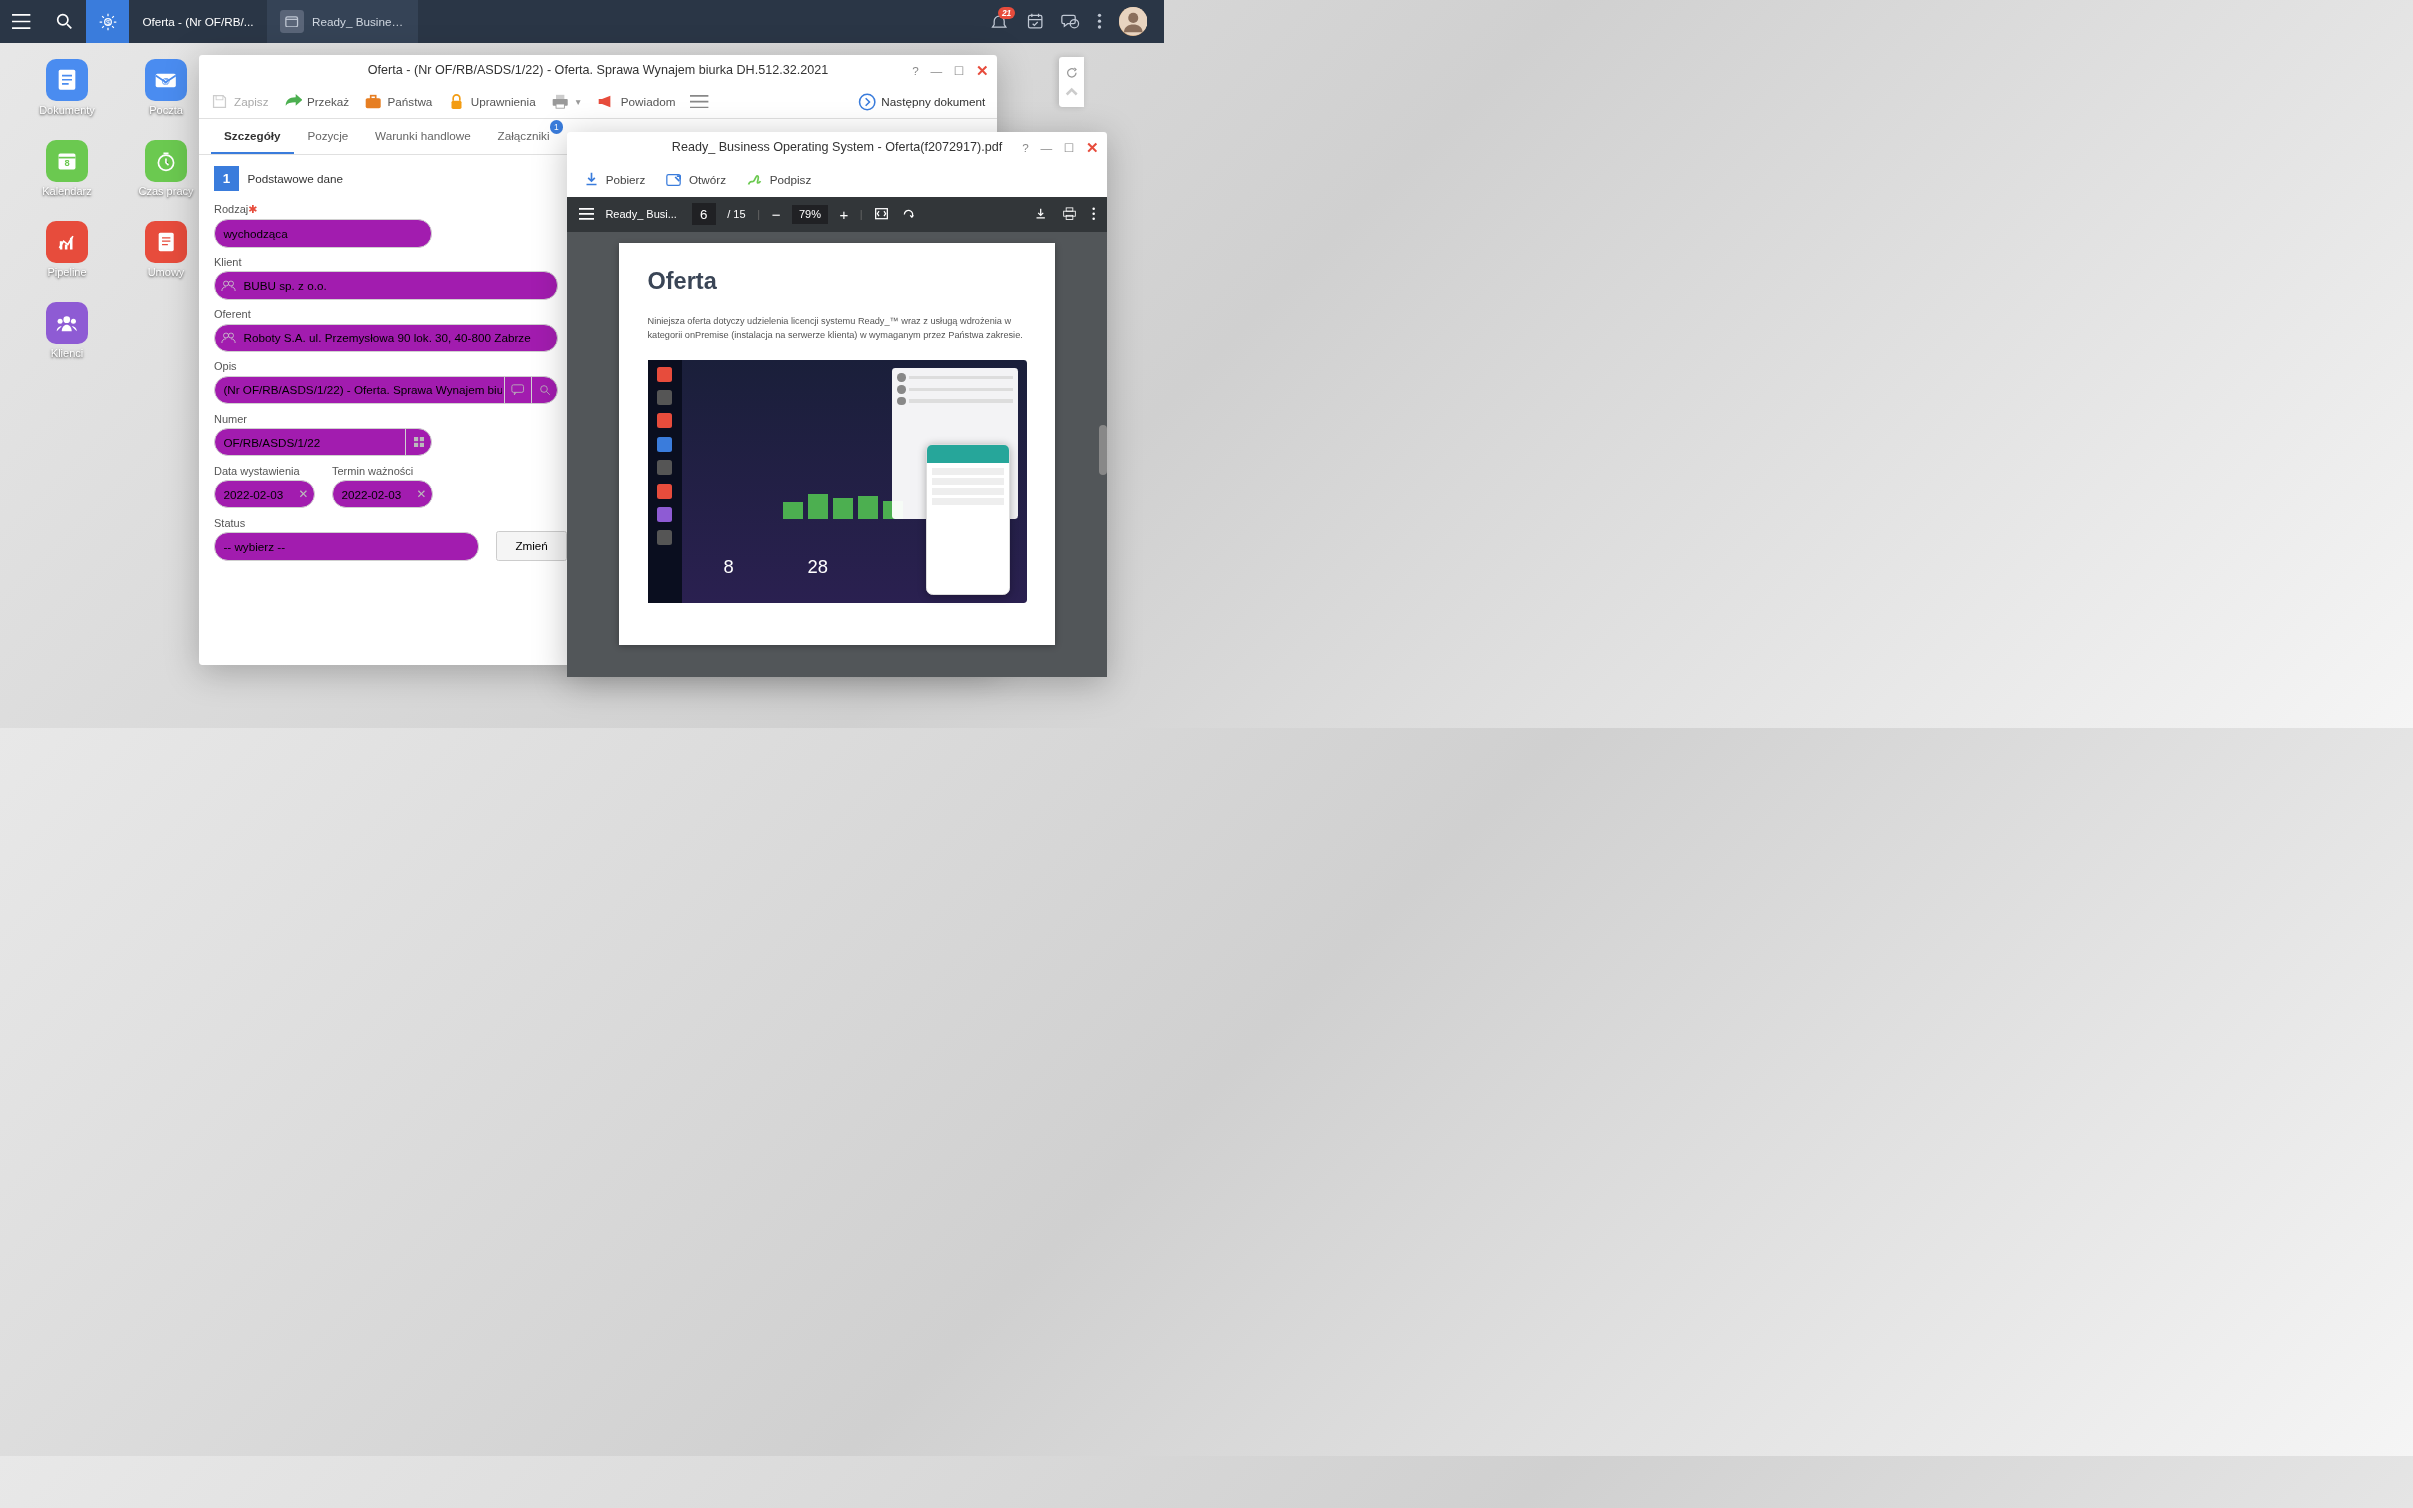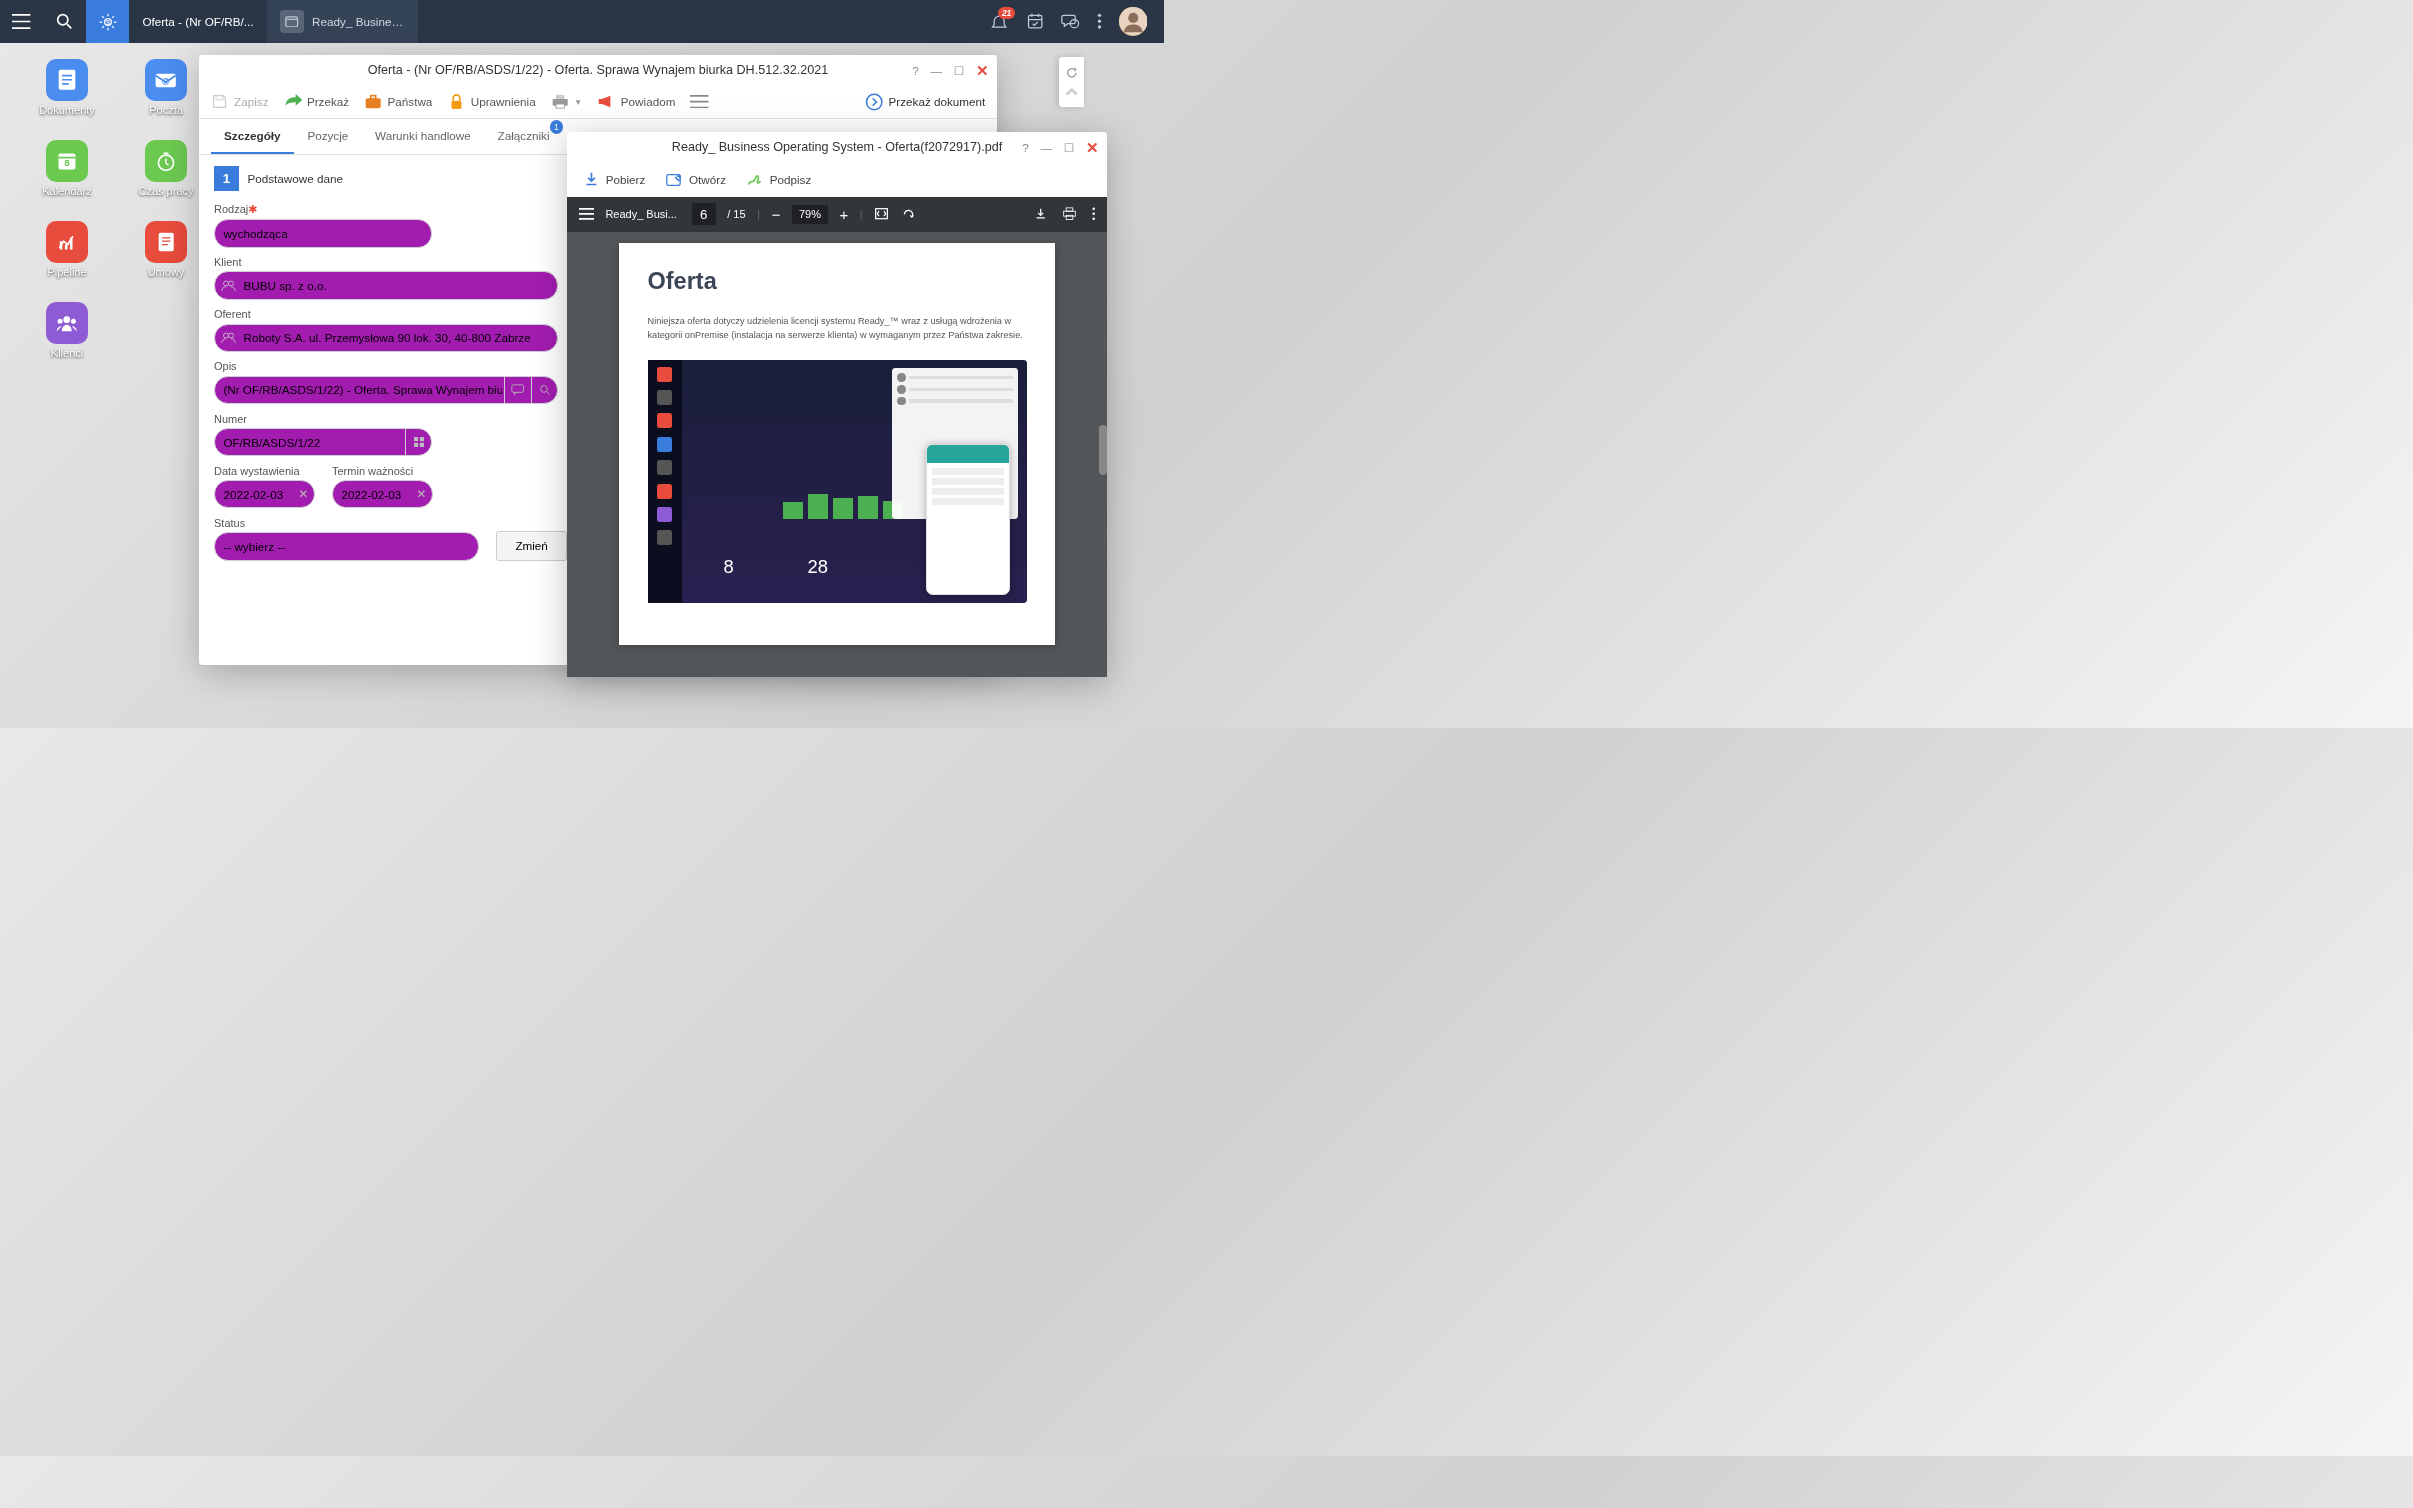--- a/index.html
+++ b/index.html
@@ -301,21 +301,21 @@
           <path d="M0 1h22M0 8h22M0 15h22" stroke="#888" stroke-width="2"></path>
         </svg>
     </div>
     <div class="tool-btn right" style="color:#3a7cdc">
       <span class="tool-icon">
           <svg width="20" height="20" viewBox="0 0 24 24">
             <circle cx="12" cy="12" r="10" fill="none" stroke="#3a7cdc" stroke-width="2"></circle>
             <path d="M10 7l5 5-5 5" fill="none" stroke="#3a7cdc" stroke-width="2"></path>
           </svg>
         </span>
-      <span style="color:#333">Przekaż dokument</span>
+      <span style="color:#333">Następny dokument</span>
     </div>
   </div>
   <div class="tabs-row">
     <div class="itab active"><span>Szczegóły</span></div>
     <div class="itab"><span>Pozycje</span></div>
     <div class="itab"><span>Warunki handlowe</span></div>
     <div class="itab">
       <span>Załączniki</span>
       <span class="itab-badge">1</span>
     </div>

